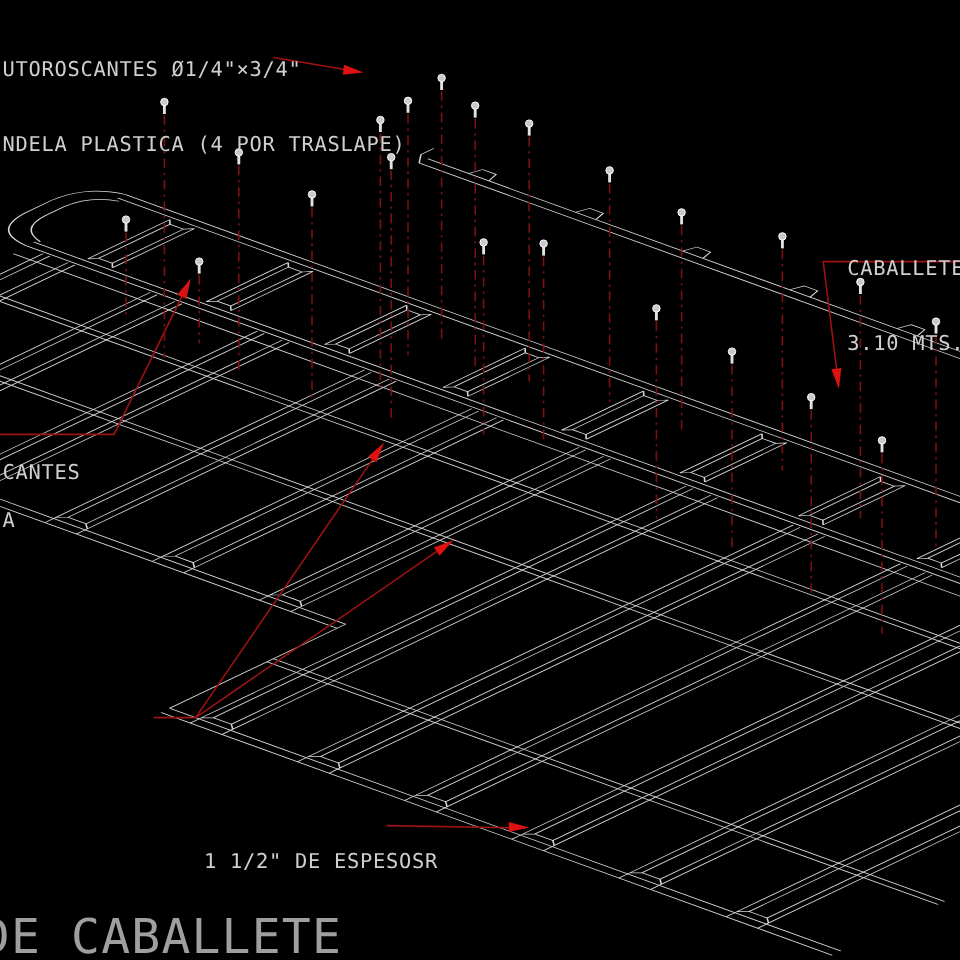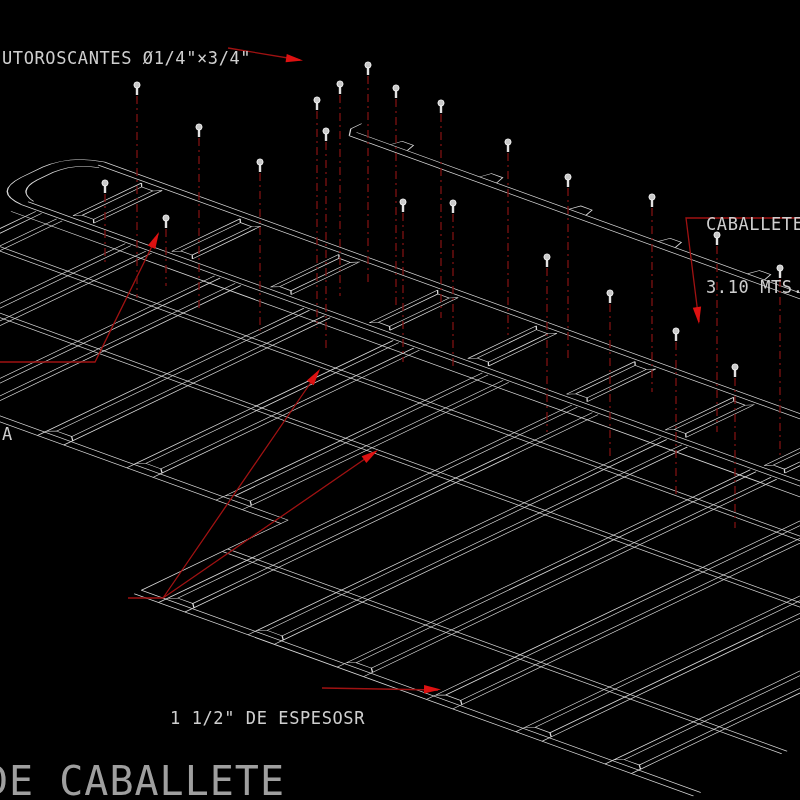--- a/index.html
+++ b/index.html
@@ -241,27 +241,31 @@
         <g>
           <line class="cl" x1="780" y1="279" x2="780" y2="458"></line>
           <line class="shaft" x1="780" y1="270" x2="780" y2="278"></line>
           <circle class="head" cx="780" cy="268" r="3.1"></circle>
         </g>
       </g>
   </svg>
 
   <div class="note" style="left:2px;top:6px;">
     <div>UTOROSCANTES Ø1/4"×3/4"</div>
+    <div>NDELA PLASTICA (4 POR TRASLAPE)</div>
   </div>
 
   <div class="note" style="left:706px;top:172px;">
     <div>CABALLETE</div>
     <div>3.10 MTS.</div>
   </div>
 
+  <div class="note" style="left:2px;top:342px;">
+    <div>CANTES</div>
+  </div>
   <div class="note" style="left:2px;top:382px;">
     <div>A</div>
   </div>
 
 
   <div class="note" style="left:170px;top:666px;">
     <div>1 1/2" DE ESPESOSR</div>
   </div>
 
   <div class="title-line" style="left:-16px;top:758px;">DE CABALLETE</div>

